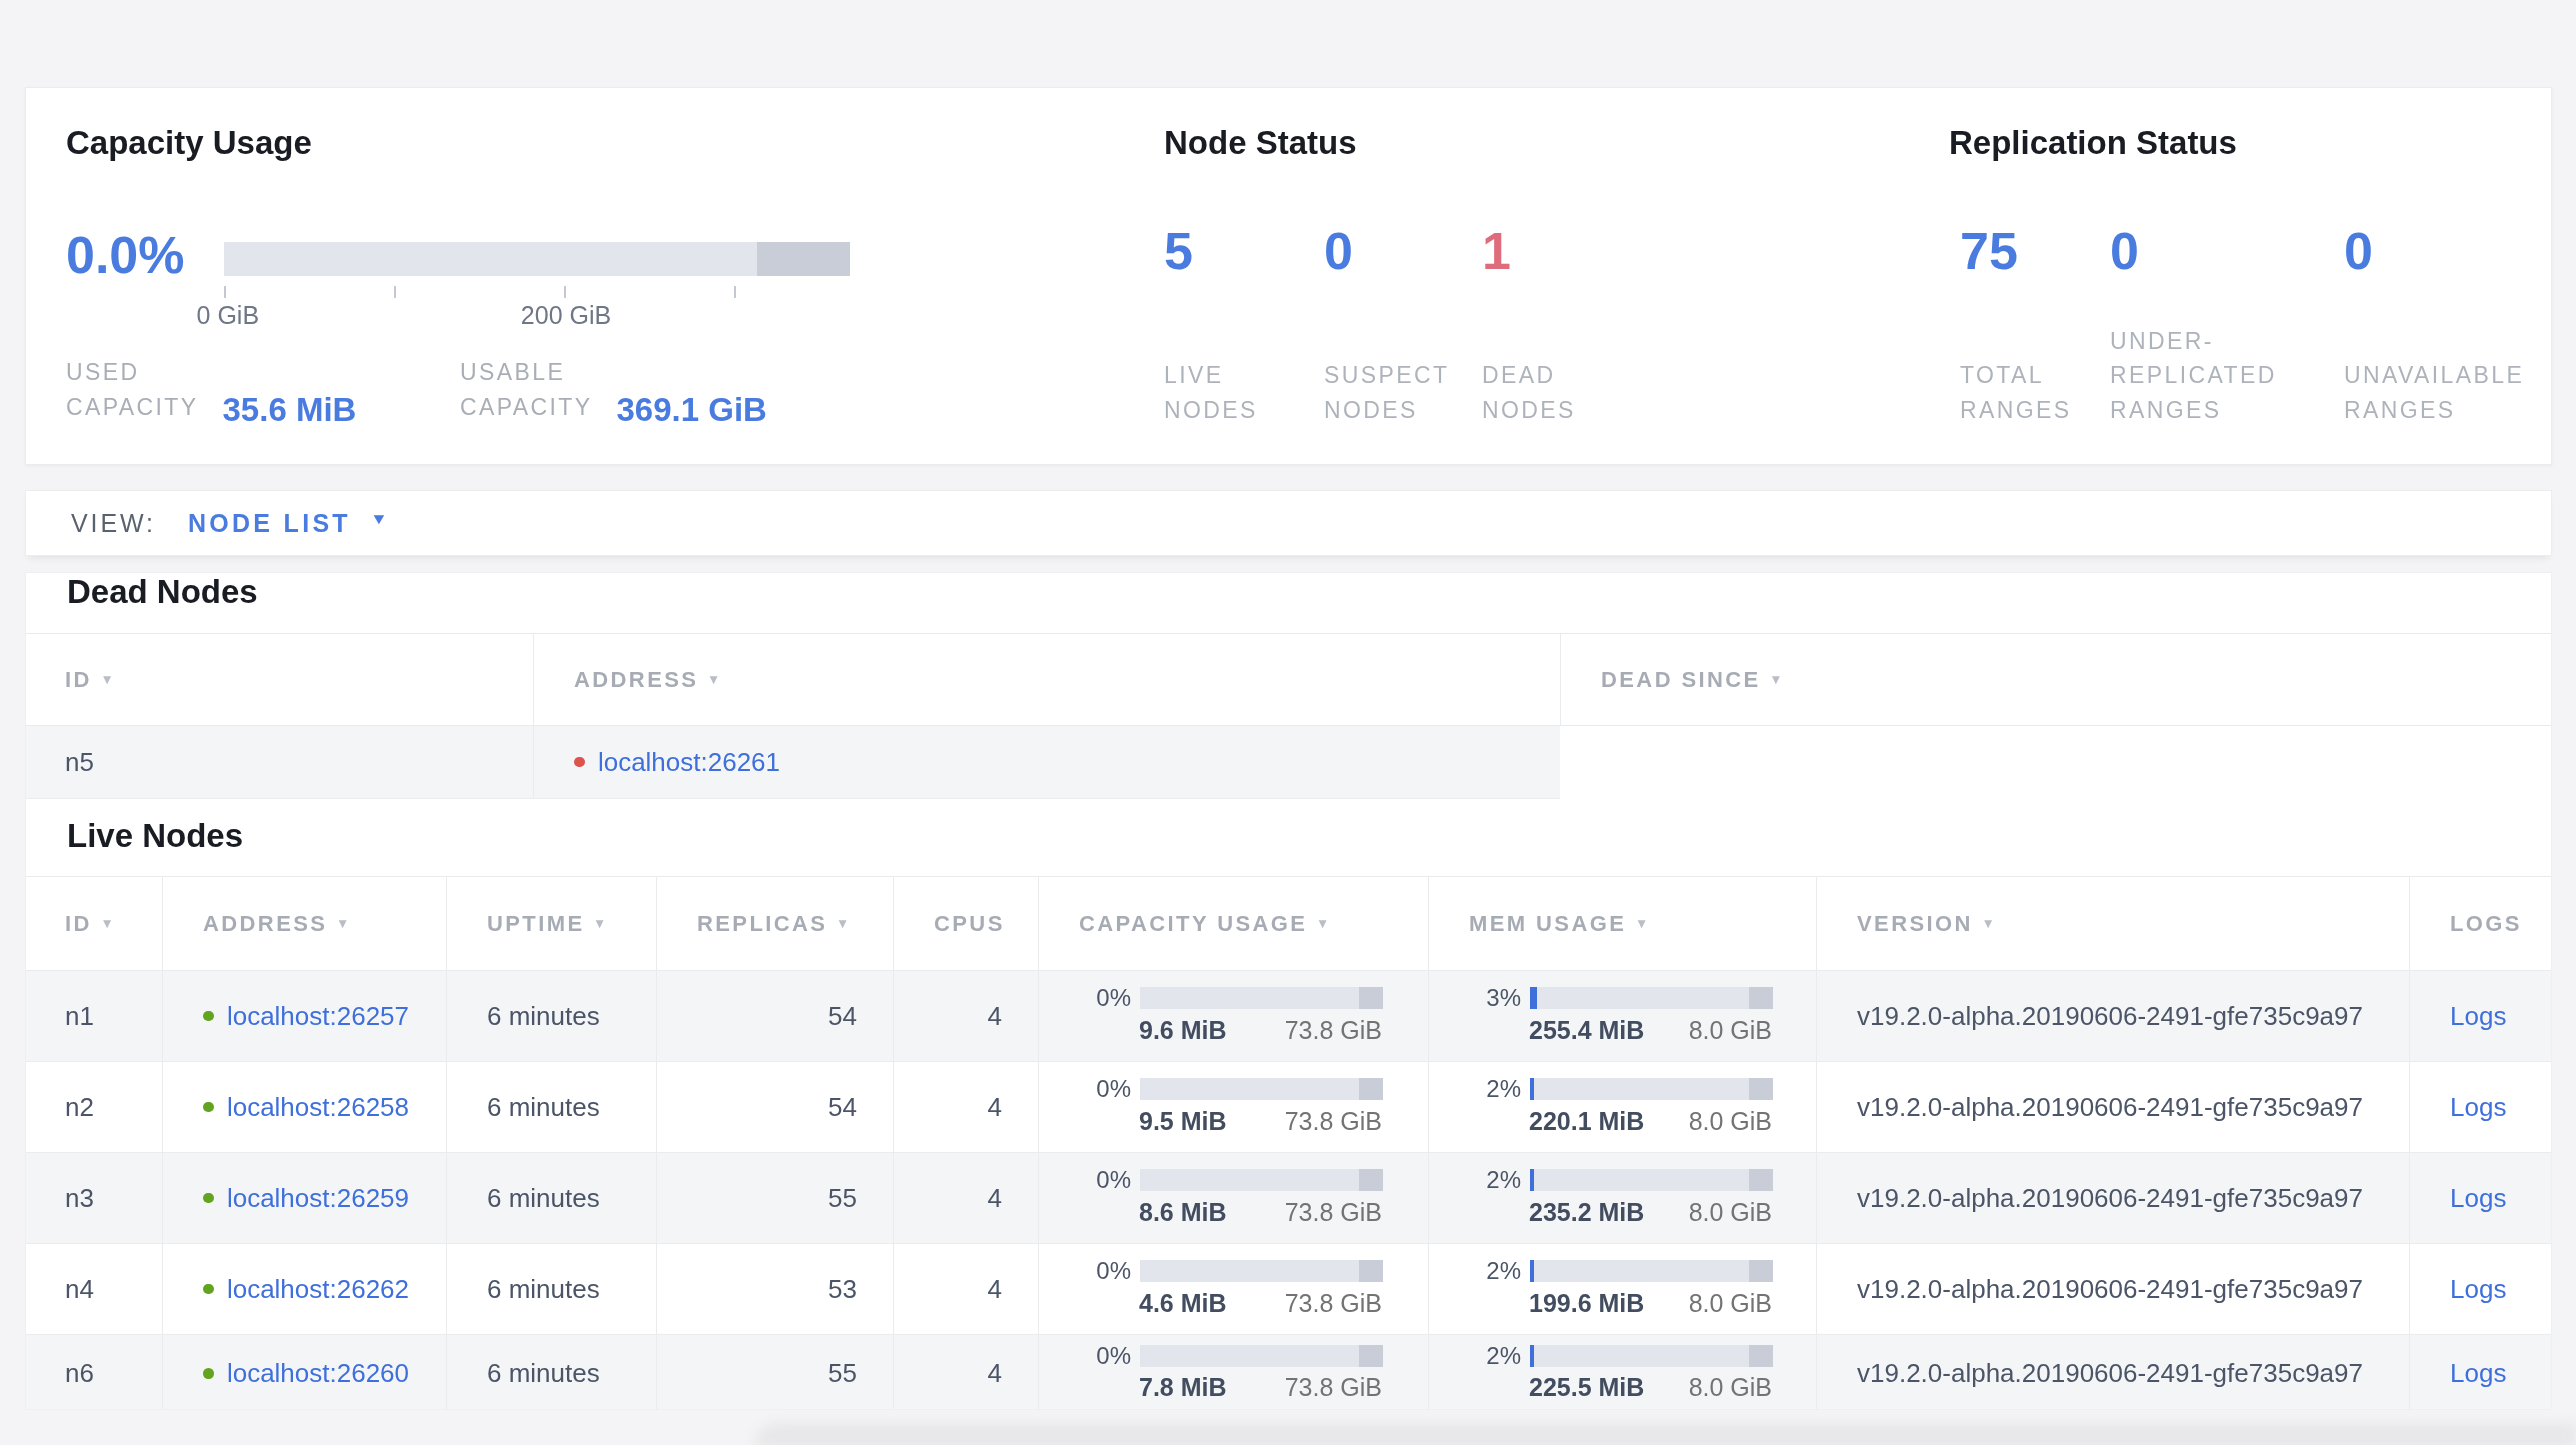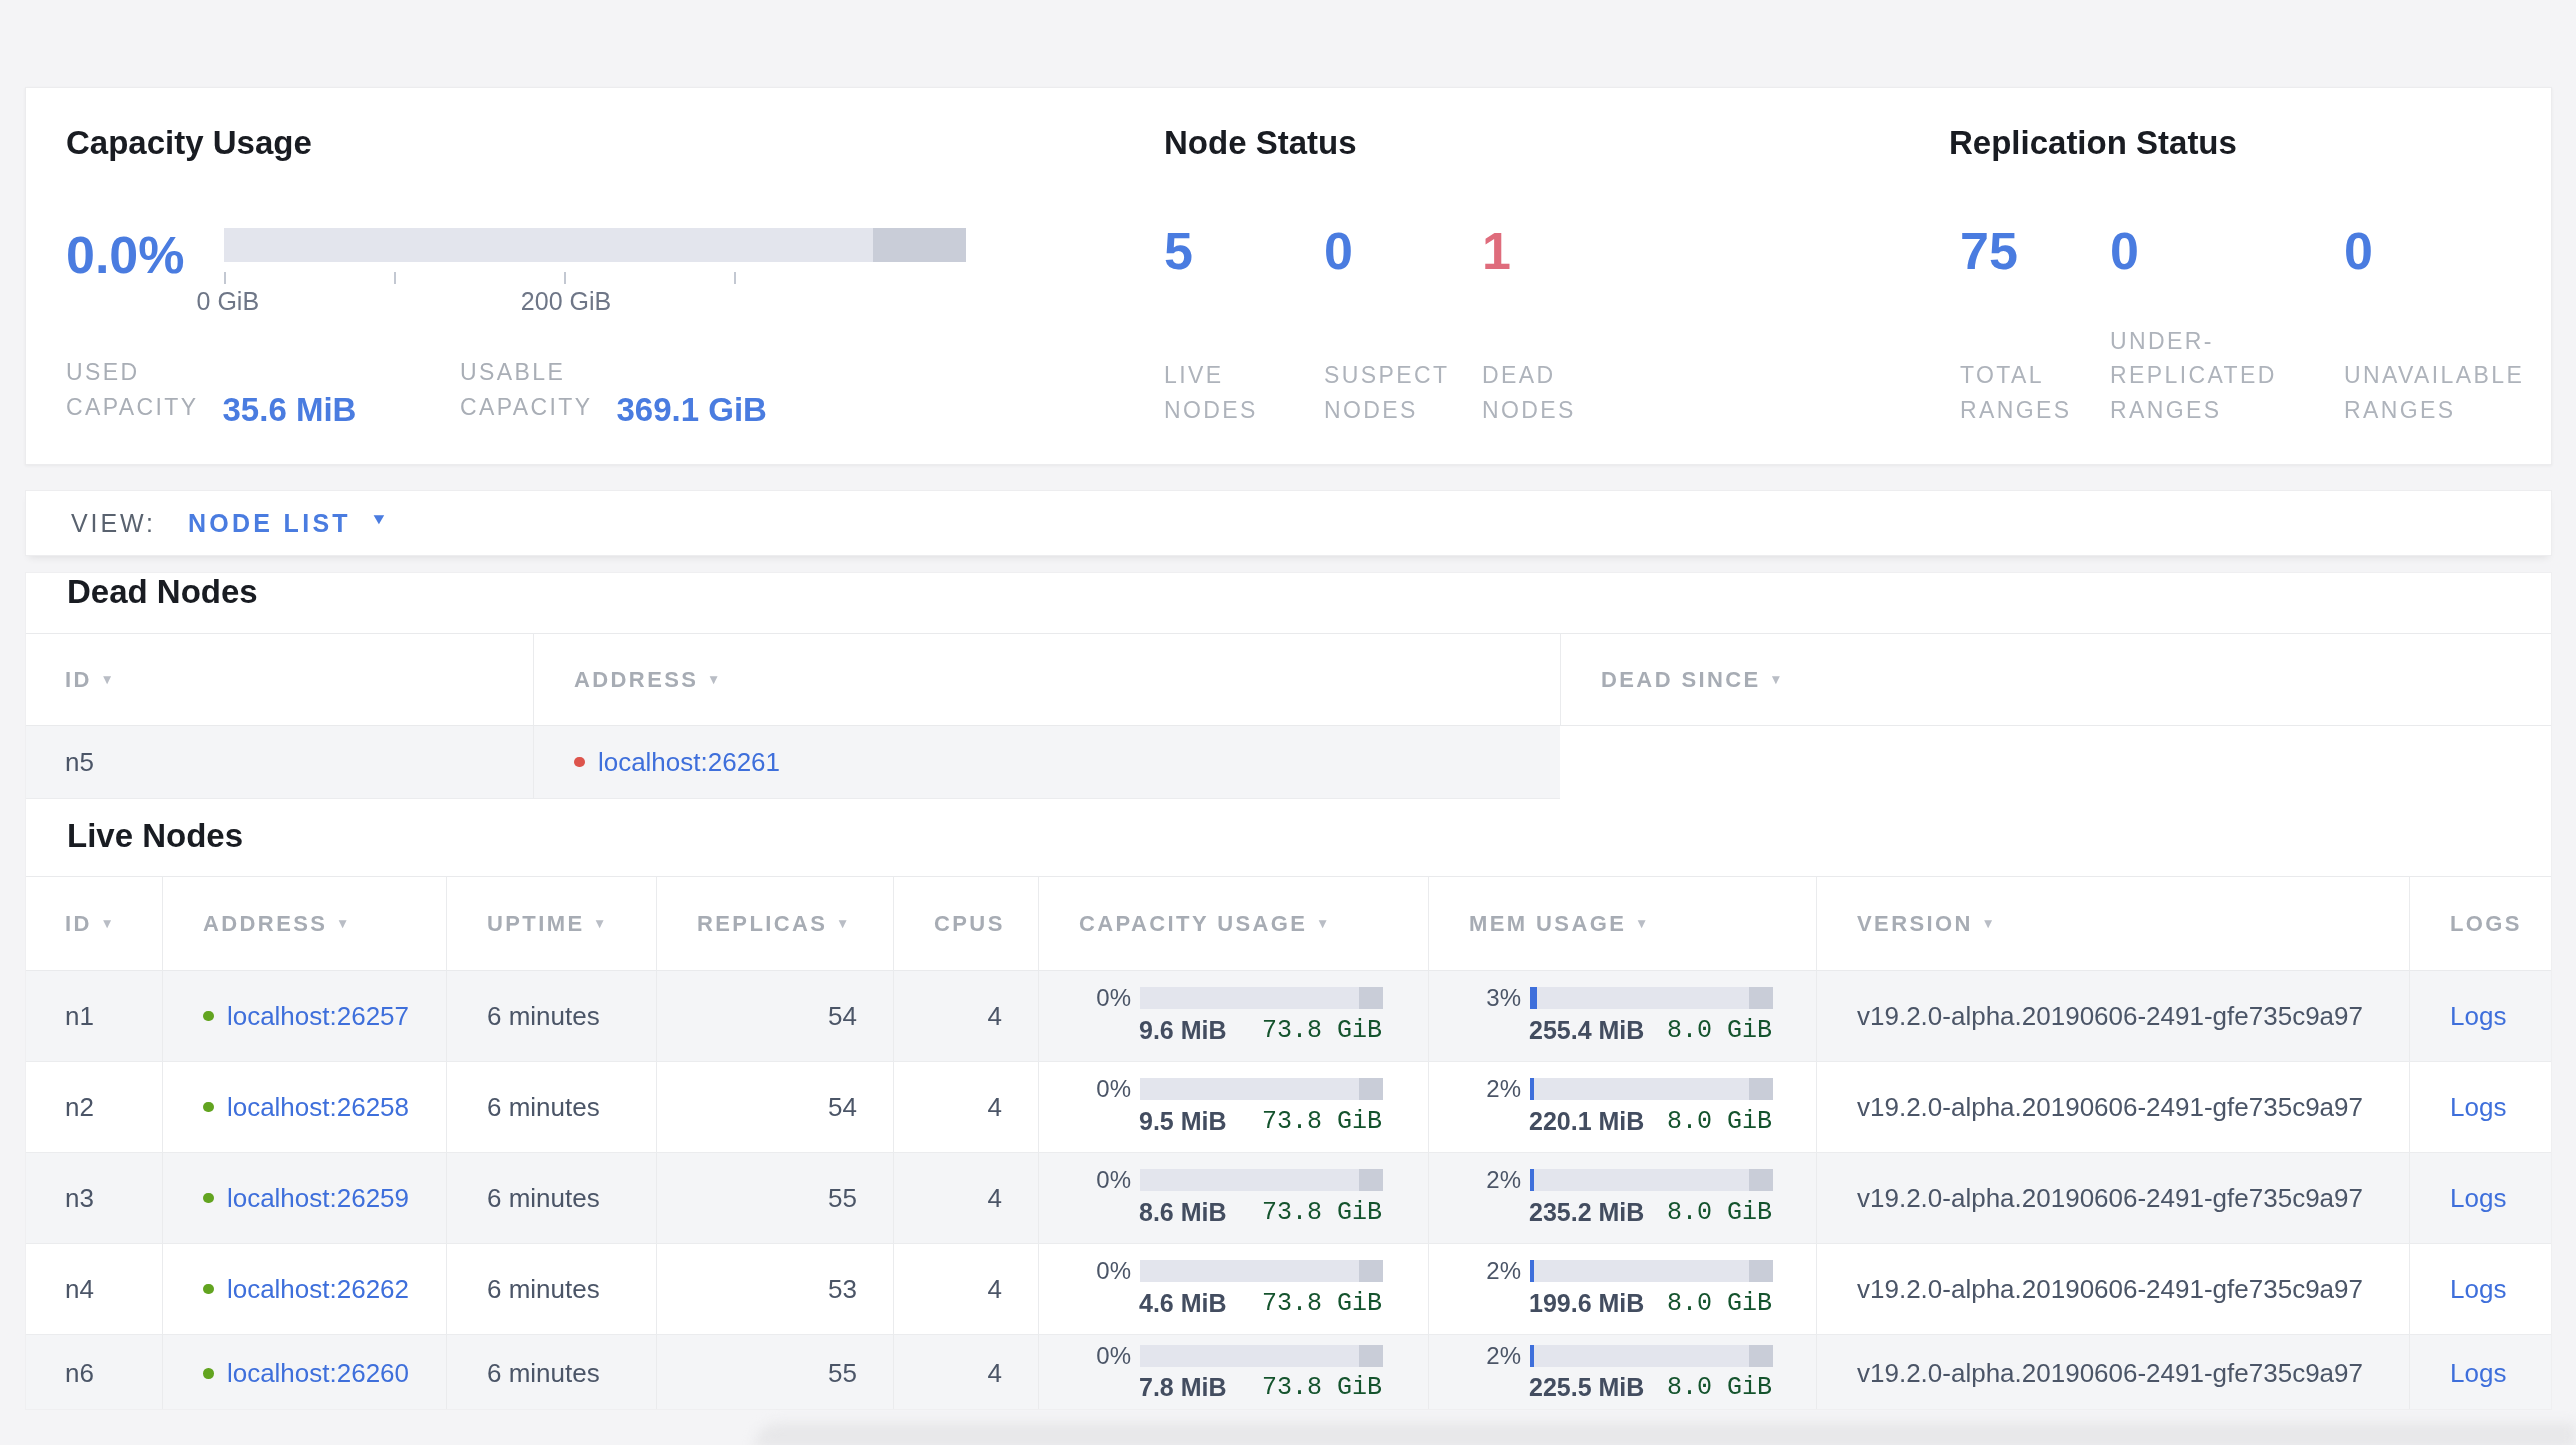--- a/index.html
+++ b/index.html
@@ -13,21 +13,21 @@
   
   .card { position:absolute; left:25px; top:87px; width:2527px; height:378px; background:#fff;
     border:1px solid #ececee; box-shadow:0 1px 2.9px rgba(0,0,0,.05); }
   .card h2 { position:absolute; top:36px; font-size:33px; font-weight:700; color:#191c22; }
   .h-cap { left:40px; } .h-ns { left:1138px; } .h-rs { left:1923px; }
 
   .big { font-size:52px; font-weight:700; color:var(--blue); line-height:1; }
   .big.red { color:var(--red); }
   .pct-big { position:absolute; left:40px; top:141px; }
 
-  .bar-wrap { position:absolute; left:198px; top:140px; width:742px; }
+  .bar-wrap { position:absolute; left:198px; top:154px; width:626px; }
   .sum-bar { position:relative; height:34px; background:var(--track); }
   .sum-bar .dark { position:absolute; right:0; top:0; height:100%; width:93px; background:var(--dark); }
   .tick { position:absolute; top:44px; width:1.9px; height:12.4px; background:#c3c8d2; }
   .tick-label { position:absolute; top:59px; transform:translateX(-50%); font-size:25px; color:#6e7687; white-space:nowrap; }
 
   .stat { position:absolute; top:267px; display:flex; align-items:flex-end;justify-content:center; }
   .stat-used { left:40px; } .stat-usable { left:434px; }
   .stat-label { font-size:23px; letter-spacing:2.4px; color:#a9aeb6; white-space:pre-line; line-height:1.5; }
   .stat-value { font-size:33px; font-weight:700; color:var(--blue); margin-left:24px; position:relative; top:4.8px; white-space:nowrap; }
 
@@ -72,21 +72,21 @@
   a.link { color:var(--link); text-decoration:none; cursor:pointer; white-space:nowrap; }
 
   .td.usage { flex-direction:column; align-items:stretch; justify-content:center; padding-left:0; padding-right:0; }
   .usage-top { display:flex; align-items:center; height:22px; }
   .upct { width:92px; text-align:right; font-size:24px; color:#4b5567; flex:none; }
   .minibar { position:relative; margin-left:8.6px; width:243px; height:22px; background:var(--track); flex:none; }
   .minibar .fill { position:absolute; left:0; top:0; height:100%; background:var(--link); }
   .minibar .dk { position:absolute; right:0; top:0; height:100%; width:24px; background:var(--dark); }
   .usage-vals { margin-left:100px; width:243px; display:flex; justify-content:space-between; margin-top:6.7px; }
   .uv { font-size:25px; font-weight:700; color:#434d60; }
-  .ut { font-size:25px; color:#14532d;font-family:Liberation Mono, monospace; }
+  .ut { font-size:25px; color:#737373; }
 
   .bottom-shade { position:absolute; left:754px; top:1423px; width:1822px; height:25px;
     background:#e7e7e9; border-radius:25px 0 0 0; filter:blur(5.7px); }
 </style>
 </head>
 <body>
 
 <div class="page">
 
 

